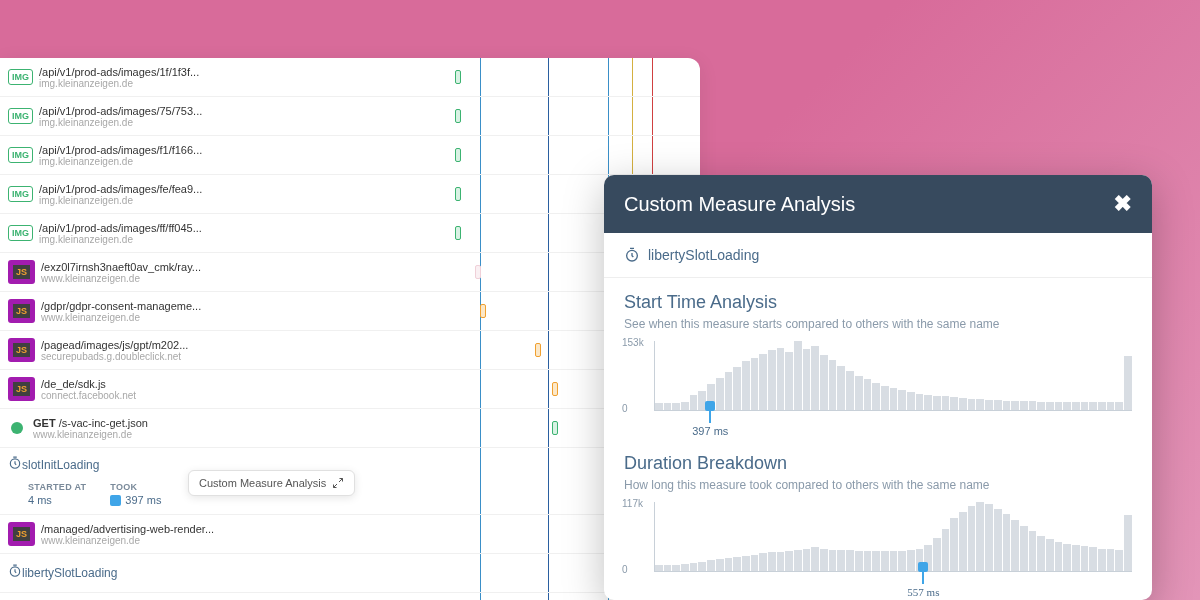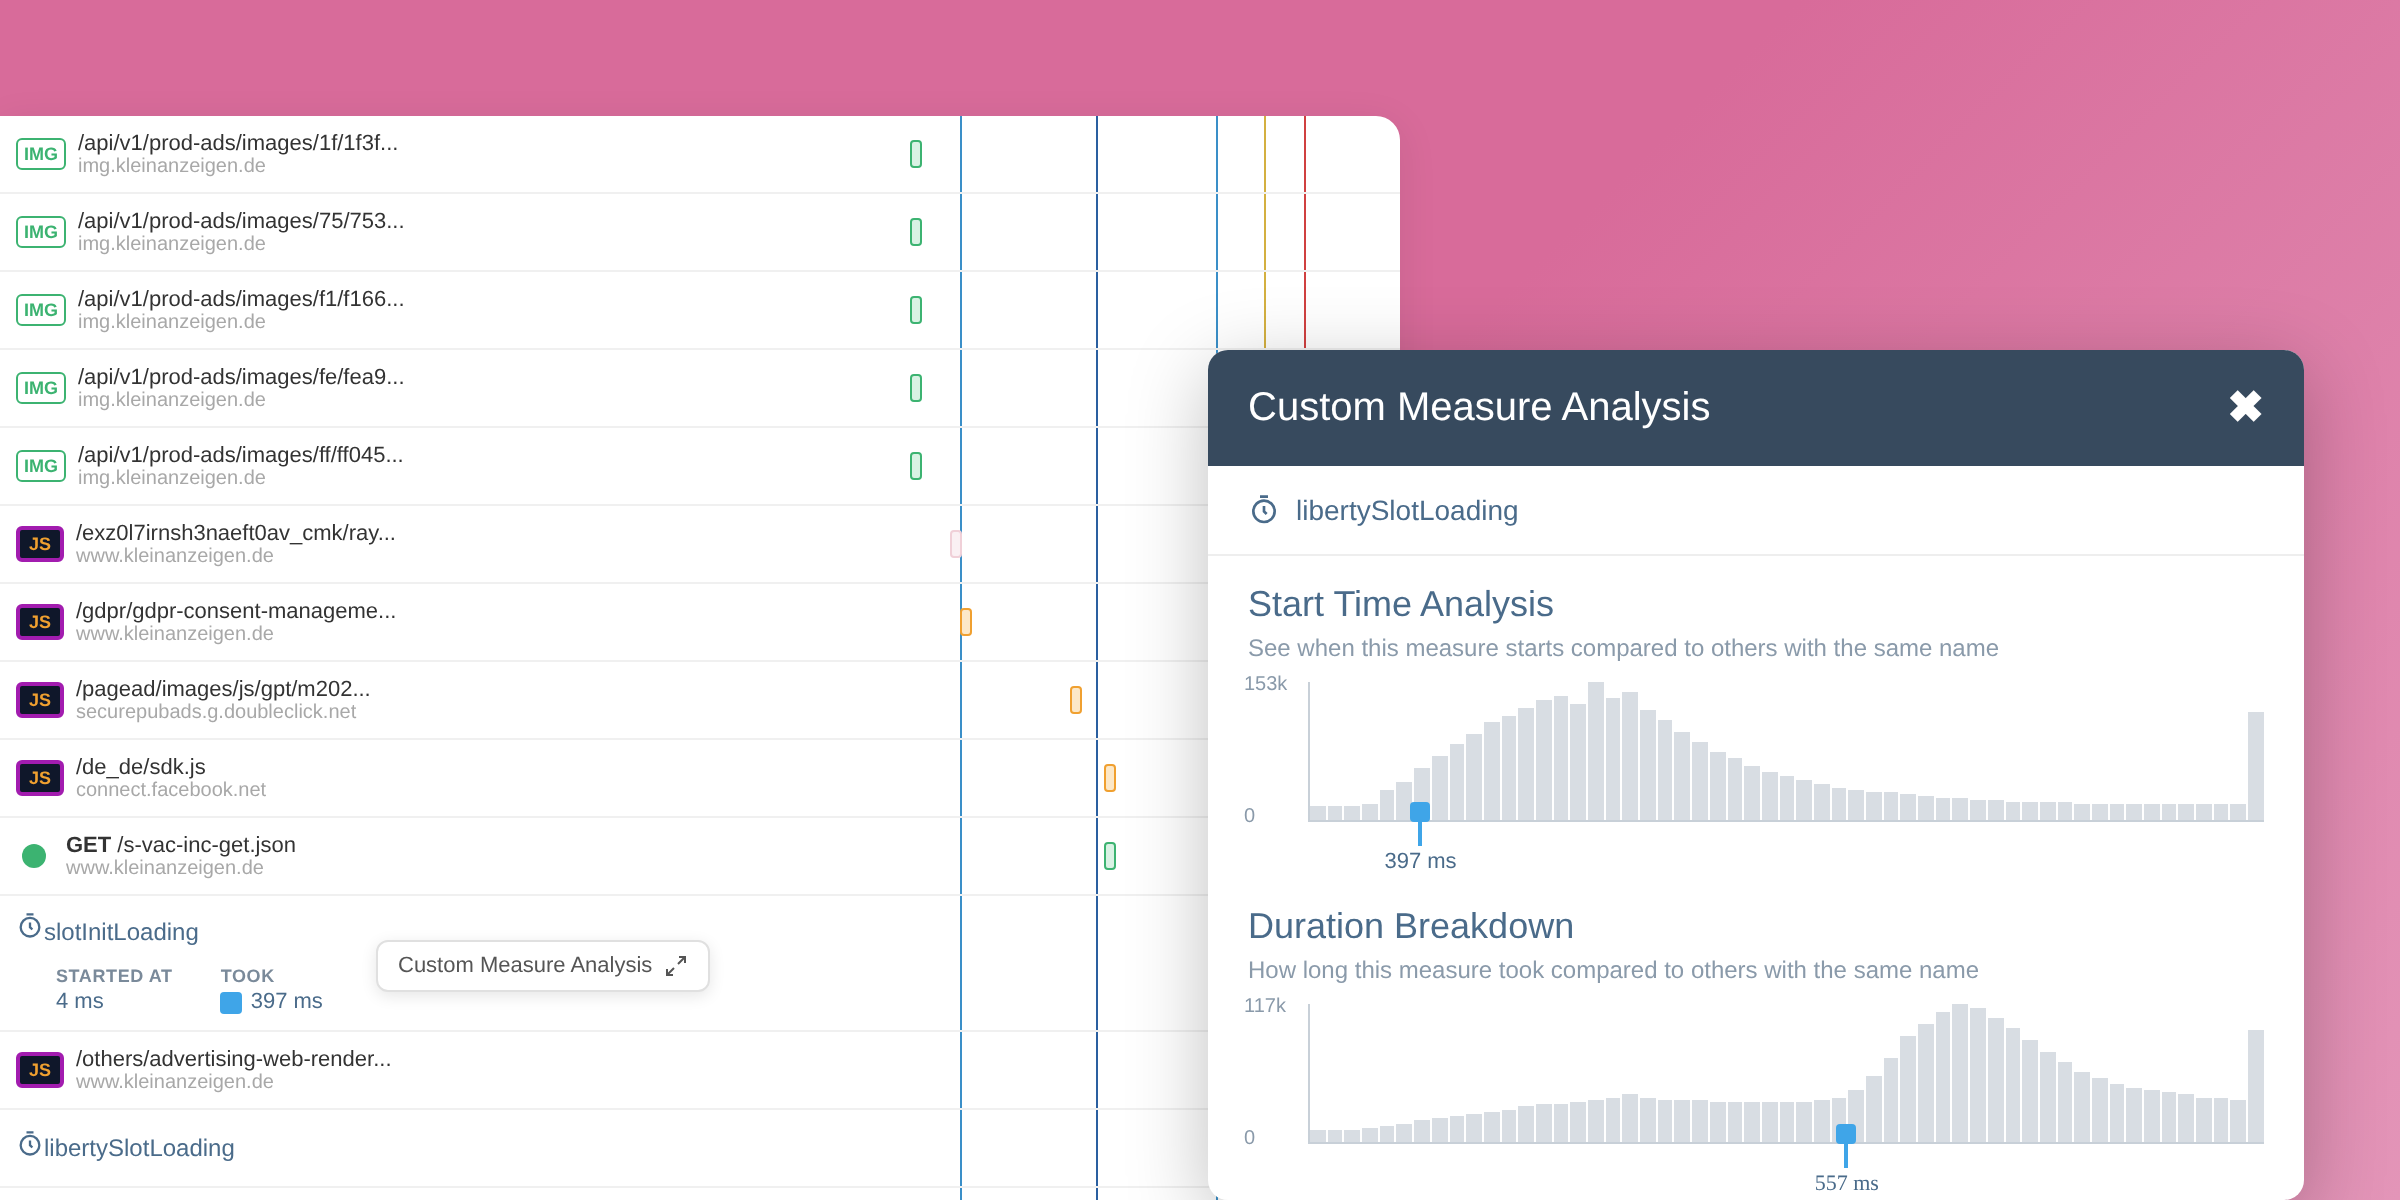--- a/index.html
+++ b/index.html
@@ -1,23 +1,23 @@
 <!DOCTYPE html>
 <html><head>
 <meta charset="utf-8">
 <style>
 *{box-sizing:border-box;margin:0;padding:0}
 body{font-family:-apple-system,BlinkMacSystemFont,"Segoe UI",sans-serif;background:linear-gradient(135deg,#d86b9a 0%,#d86b9a 50%,#e395b8 100%);width:1200px;height:600px;overflow:hidden;position:relative}
 .waterfall-panel{position:absolute;left:0;top:58px;width:700px;background:#fff;border-radius:0 12px 12px 0;box-shadow:0 4px 20px rgba(0,0,0,0.08);overflow:hidden}
 .row{display:flex;align-items:center;border-bottom:1px solid #f0f0f0;min-height:38px;position:relative}
 .row-left{display:flex;align-items:center;width:230px;padding:4px 8px;flex-shrink:0}
 .row-timeline{flex:1;height:38px;position:relative}
-.badge{font-size:9px;font-weight:700;padding:2px 3px;border-radius:3px;margin-right:6px;flex-shrink:0;min-width:24px;text-align:center}
+.badge{font-size:9px;font-weight:700;padding:2px 3px;border-radius:3px;margin-right:6px;flex-shrink:0;min-width:24px;text-align:right}
 .badge-img{color:#3cb371;border:1px solid #3cb371;background:#fff}
-.badge-js{color:#f0a030;border:2px solid #a21caf;background:#0f172a}
+.badge-js{color:#f0a030;border:5px solid #a21caf;background:#404040}
 .dot-badge{width:12px;height:12px;border-radius:50%;background:#3cb371;margin-right:10px;margin-left:3px;flex-shrink:0}
 .url-block{overflow:hidden;min-width:0}
 .url-path{font-size:11px;color:#333;white-space:nowrap;overflow:hidden;text-overflow:ellipsis}
 .url-host{font-size:10px;color:#a8a8a8;white-space:nowrap;overflow:hidden;text-overflow:ellipsis}
 .bar{position:absolute;top:50%;transform:translateY(-50%);height:14px;border-radius:2px}
 .bar-green{border:1px solid #3cb371;background:#d9f2e4}
 .bar-orange{border:1px solid #f0a030;background:#fce8c8}
 .bar-faint{border:1px solid #f0d0d8;background:#faf0f3}
 .timing-label{font-size:12px;color:#4a6b8a;display:flex;align-items:center;gap:6px}
 .timing-icon svg{width:14px;height:14px}
@@ -209,21 +209,21 @@
       <svg width="12" height="12" viewBox="0 0 24 24" fill="none" stroke="#555" stroke-width="2">
           <path d="M15 3h6v6M9 21H3v-6M21 3l-7 7M3 21l7-7"></path>
         </svg>
     </div>
   </div>
 
   <div class="row">
     <div class="row-left">
       <span class="badge badge-js">JS</span>
       <div class="url-block">
-        <div class="url-path">/others/advertising-web-render...</div>
+        <div class="url-path">/managed/advertising-web-render...</div>
         <div class="url-host">www.kleinanzeigen.de</div>
       </div>
     </div>
     <div class="row-timeline"></div>
   </div>
 
   <div class="row">
     <div class="row-left">
       <span class="timing-icon"><svg viewBox="0 0 24 24" fill="none" stroke="#4a6b8a" stroke-width="2">
             <circle cx="12" cy="13" r="8"></circle>

